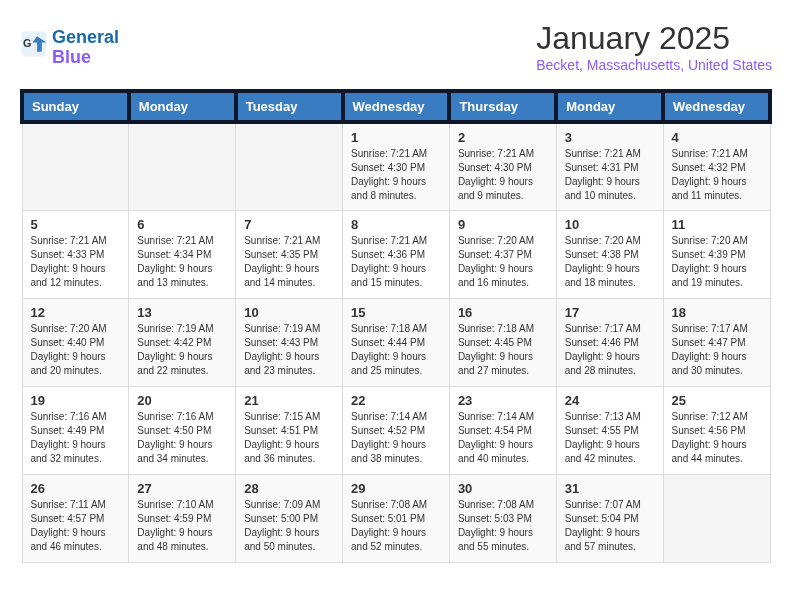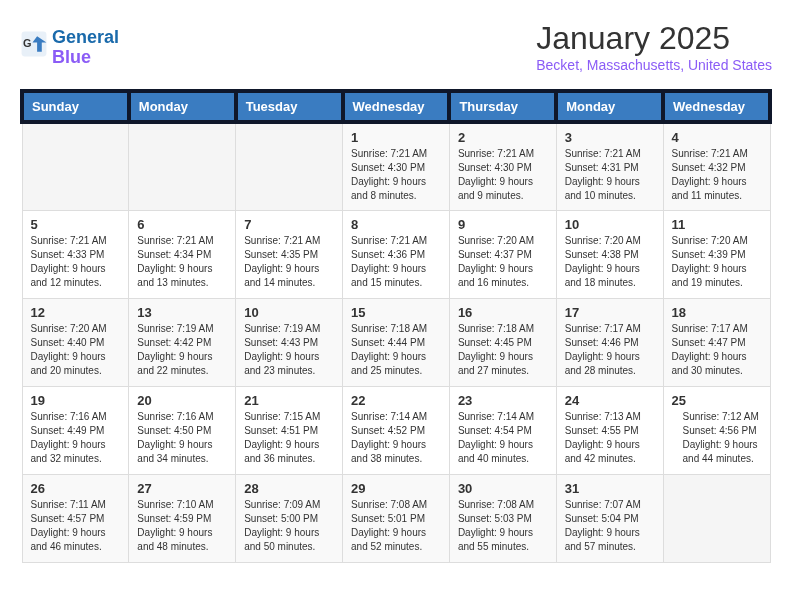--- a/index.html
+++ b/index.html
@@ -273,21 +273,21 @@
 Daylight: 9 hours and 40 minutes.</div>
         </td>
         <td>
           <span class="day-number">24</span>
           <div class="day-info" style="white-space: pre-line;">Sunrise: 7:13 AM
 Sunset: 4:55 PM
 Daylight: 9 hours and 42 minutes.</div>
         </td>
         <td>
           <span class="day-number">25</span>
-          <div class="day-info" style="white-space: pre-line; margin-left: 11px;">Sunrise: 7:12 AM
+          <div class="day-info" style="white-space: pre-line;">Sunrise: 7:12 AM
 Sunset: 4:56 PM
 Daylight: 9 hours and 44 minutes.</div>
         </td>
       </tr>
       <tr>
         <td>
           <span class="day-number">26</span>
           <div class="day-info" style="white-space: pre-line;">Sunrise: 7:11 AM
 Sunset: 4:57 PM
 Daylight: 9 hours and 46 minutes.</div>

